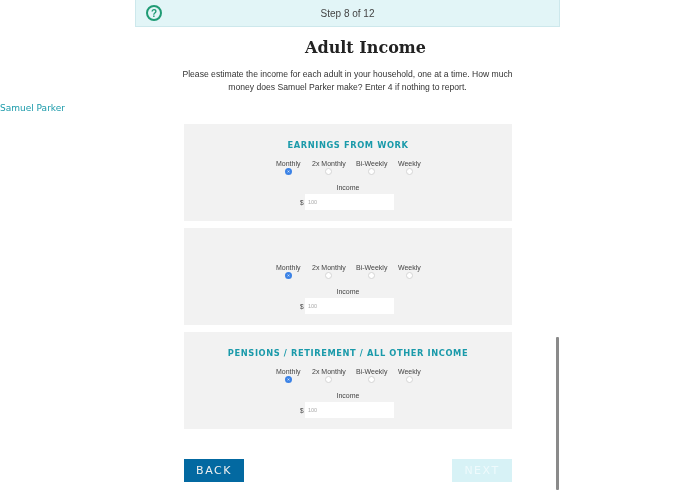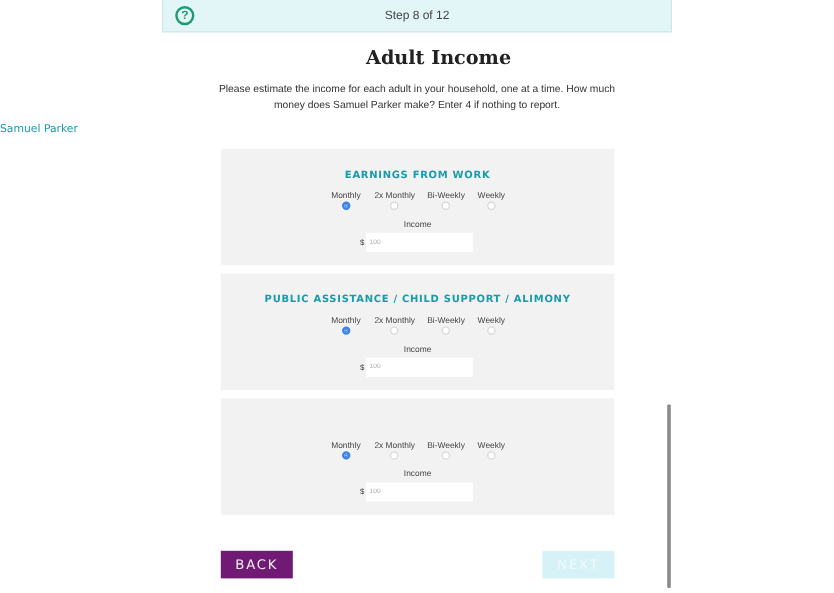--- a/index.html
+++ b/index.html
@@ -66,21 +66,21 @@
     background: #fff; border: none; outline: none; padding-left: 3px;
     font-size: 5.5px; color: #333; font-family: "Liberation Sans", sans-serif;
   }
   .income-input::placeholder { color: #aaa; }
 
   .btn {
     position: absolute; top: 459px; height: 23px; width: 60px; border: none;
     font-size: 11px; letter-spacing: 1.5px; color: #f0f0f0; cursor: pointer;
     font-family: "DejaVu Sans", sans-serif; display: flex; align-items: center; justify-content: center;
   }
-  .btn-back { left: 184px; background: #701a75; }
+  .btn-back { left: 184px; background: #0369a1; }
   .btn-next { left: 452px; background: #d7f2f6; color: #eefafc; }
 
   .scrollbar {
     position: absolute; left: 556px; top: 337px; width: 3px; height: 153px;
     background: #8a8a8a; border-radius: 1px; cursor: pointer;
   }
 </style>
 </head>
 <body>
 
@@ -112,21 +112,20 @@
       <span class="freq-label">Weekly</span>
       <span class="radio"></span>
     </label>
   </div>
   <div class="income-label">Income</div>
   <span class="dollar">$</span>
   <input class="income-input" type="text" placeholder="100" style="">
 </div>
 
 <div class="section" style="top:228px;">
-  <div class="section-title">PUBLIC ASSISTANCE / CHILD SUPPORT / ALIMONY</div>
   <div class="freq-row">
     <label class="freq-opt" style="left:92px;">
       <span class="freq-label">Monthly</span>
       <span class="radio checked"></span>
     </label>
     <label class="freq-opt" style="left:128px;">
       <span class="freq-label">2x Monthly</span>
       <span class="radio"></span>
     </label>
     <label class="freq-opt" style="left:172px;">
@@ -137,20 +136,21 @@
       <span class="freq-label">Weekly</span>
       <span class="radio"></span>
     </label>
   </div>
   <div class="income-label">Income</div>
   <span class="dollar">$</span>
   <input class="income-input" type="text" placeholder="100" style="">
 </div>
 
 <div class="section" style="top:332px;">
+  <div class="section-title">PENSIONS / RETIREMENT / ALL OTHER INCOME</div>
   <div class="freq-row">
     <label class="freq-opt" style="left:92px;">
       <span class="freq-label">Monthly</span>
       <span class="radio checked"></span>
     </label>
     <label class="freq-opt" style="left:128px;">
       <span class="freq-label">2x Monthly</span>
       <span class="radio"></span>
     </label>
     <label class="freq-opt" style="left:172px;">

